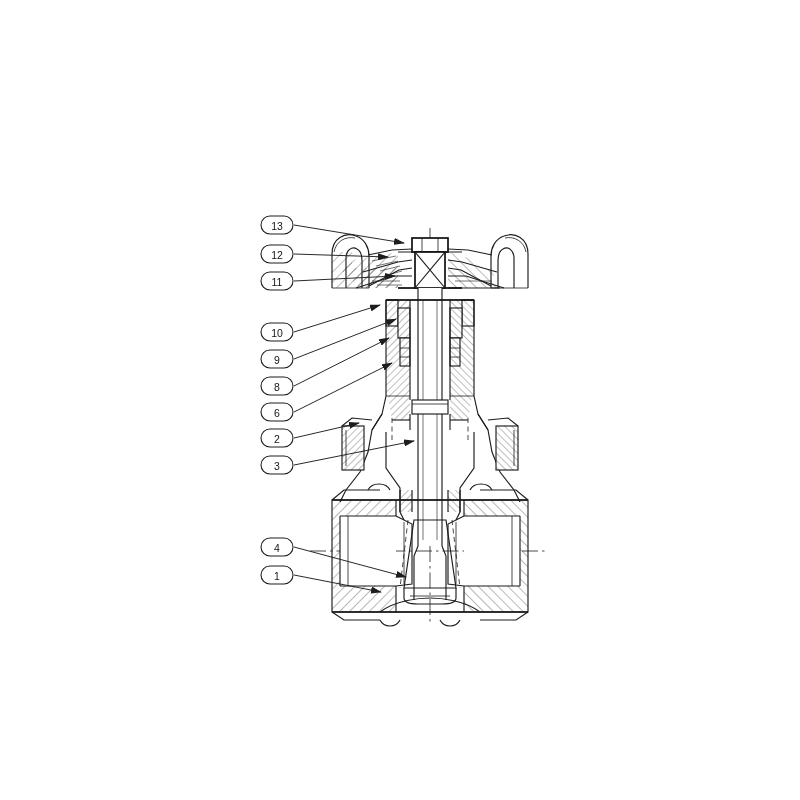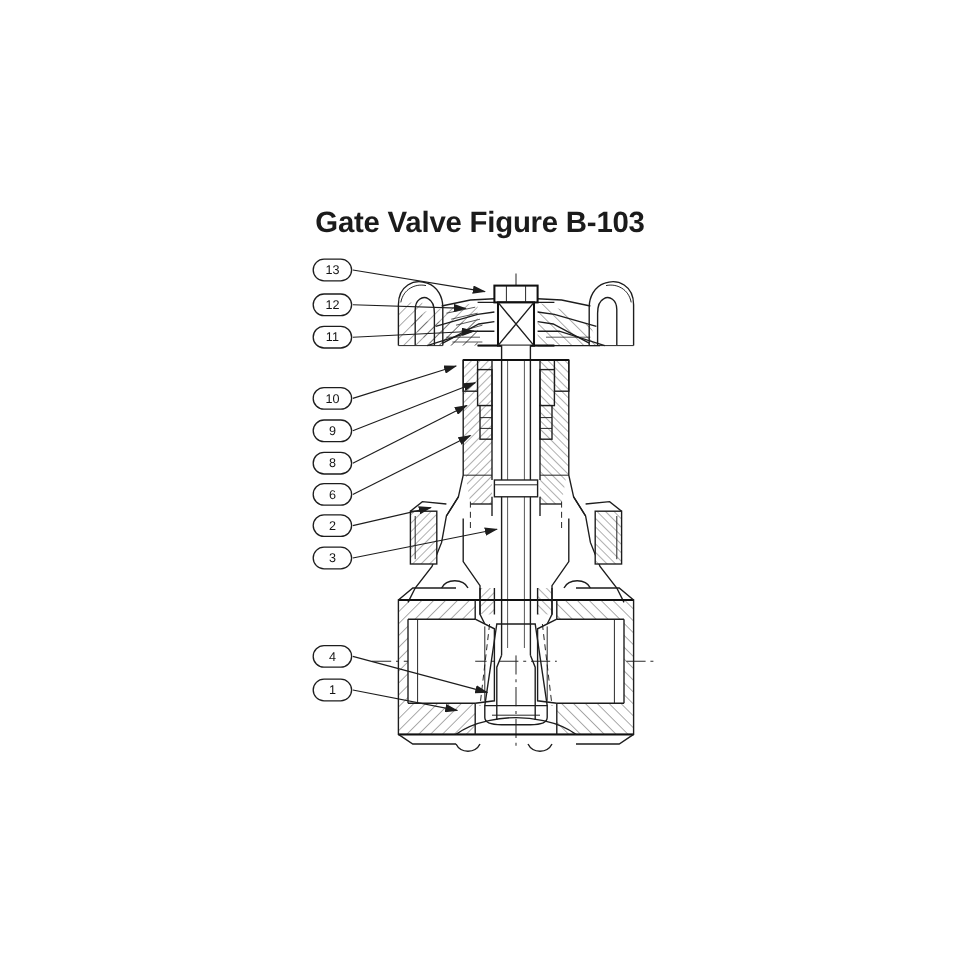--- a/index.html
+++ b/index.html
@@ -52,21 +52,20 @@
     dominant-baseline: central;
   }
   .arw { fill: #1d1d1d; stroke: none; }
   .wht { fill: #ffffff; stroke: none; }
 </style>
 </head>
 <body>
 
 <div id="figure-root">
 
-  <div class="fig-title">Gate Valve Figure B-103</div>
 
   <svg width="800" height="800" viewBox="0 0 800 800">
 
     <defs>
       <pattern id="hatchR" width="7" height="7" patternUnits="userSpaceOnUse" patternTransform="rotate(45)">
         <line x1="0" y1="0" x2="0" y2="7" stroke="#1d1d1d" stroke-width="0.62"></line>
       </pattern>
       <pattern id="hatchL" width="7" height="7" patternUnits="userSpaceOnUse" patternTransform="rotate(-45)">
         <line x1="0" y1="0" x2="0" y2="7" stroke="#1d1d1d" stroke-width="0.62"></line>
       </pattern>

